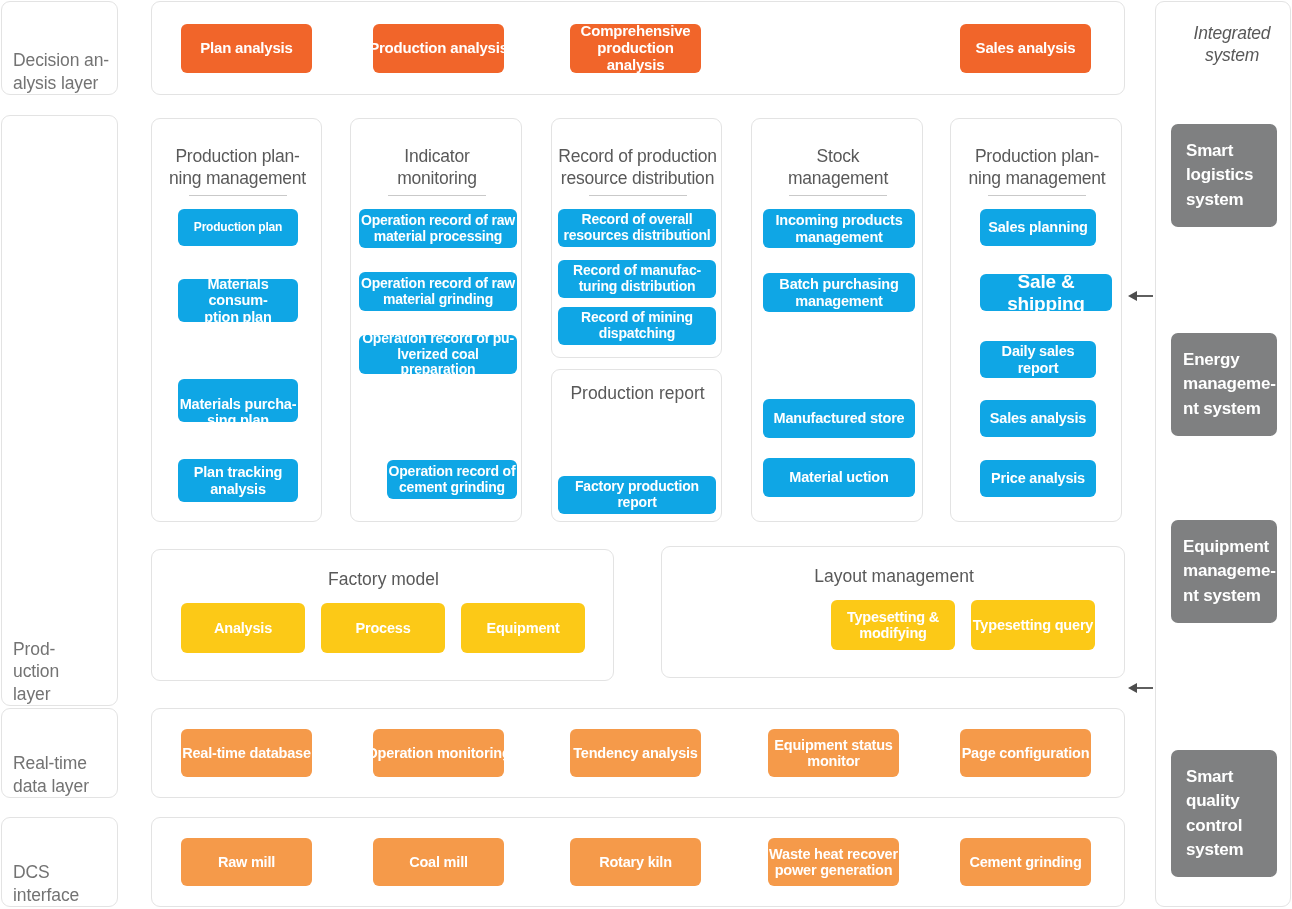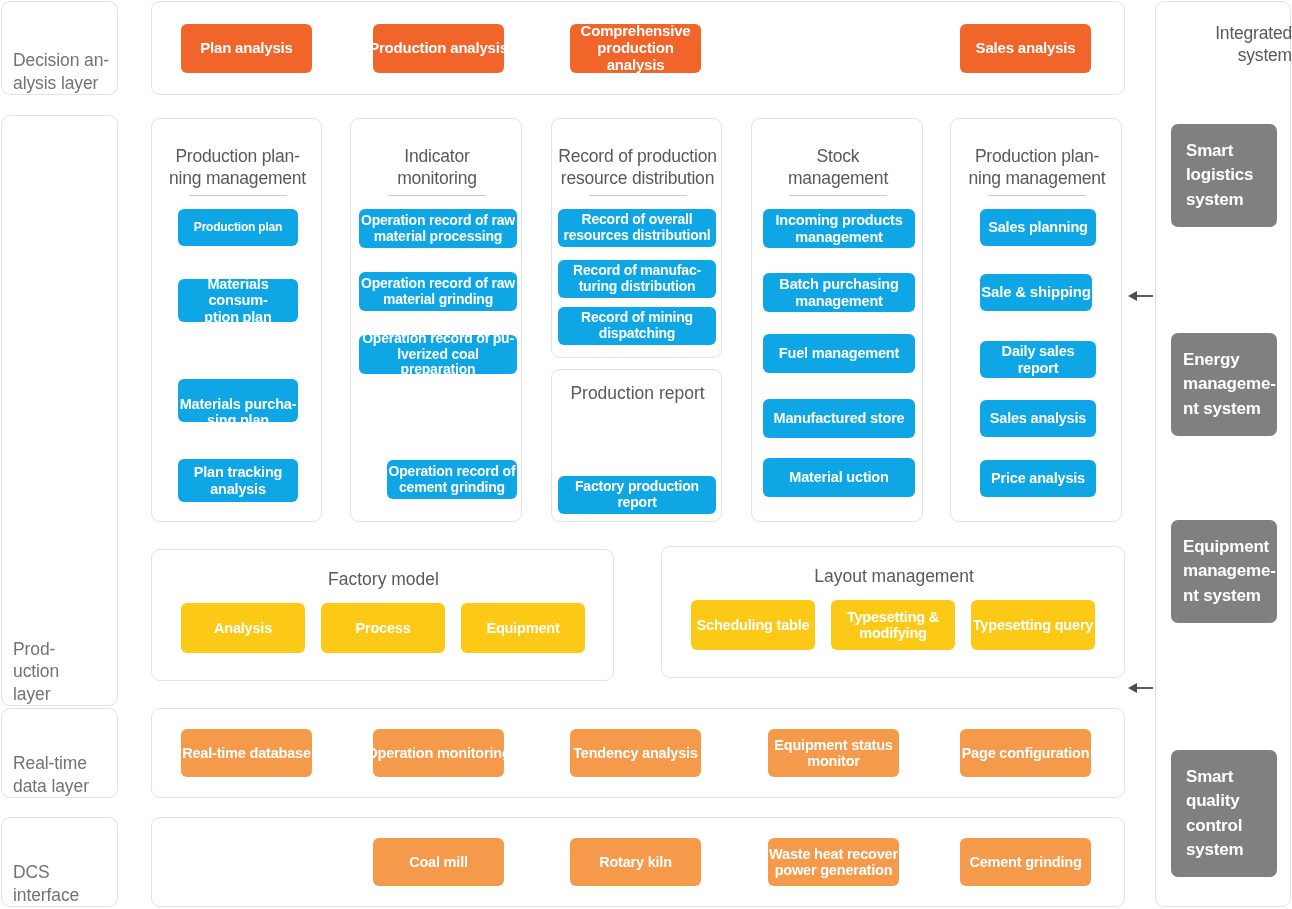--- a/index.html
+++ b/index.html
@@ -165,40 +165,37 @@
   <div class="title-rule" style="left:37px;top:76px;width:98px;"></div>
 
   <div class="pill blue wrap" style="left:11px;top:90px;width:152px;height:39px;font-size:14.5px;">
     <span style="white-space:pre-line;">Incoming products
 management</span>
   </div>
   <div class="pill blue wrap" style="left:11px;top:154px;width:152px;height:39px;font-size:14.5px;">
     <span style="white-space:pre-line;">Batch purchasing
 management</span>
   </div>
-  <div class="pill blue wrap" style="left:11px;top:215px;width:152px;height:39px;font-size:14.5px;">
-    <span style="white-space:pre-line;">Fuel management</span>
-  </div>
   <div class="pill blue wrap" style="left:11px;top:280px;width:152px;height:39px;font-size:14.5px;">
     <span style="white-space:pre-line;">Manufactured store</span>
   </div>
   <div class="pill blue wrap" style="left:11px;top:339px;width:152px;height:39px;font-size:14.5px;">
     <span style="white-space:pre-line;">Material uction</span>
   </div>
 </div>
 
 <div class="panel" style="left:950px;top:118px;width:172px;height:404px;">
   <div class="col-title" style="left:0;top:26px;width:172px;white-space:pre-line;">Production plan-
 ning management</div>
   <div class="title-rule" style="left:37px;top:76px;width:98px;"></div>
 
   <div class="pill blue wrap" style="left:29px;top:90px;width:116px;height:37px;font-size:14.5px;">
     <span style="white-space:pre-line;">Sales planning</span>
   </div>
-  <div class="pill blue wrap" style="left:29px;top:155px;width:112px;height:37px;font-size:15px;">
+  <div class="pill blue wrap" style="left:29px;top:155px;width:132px;height:37px;font-size:19px;">
     <span style="white-space:pre-line;">Sale &amp; shipping</span>
   </div>
   <div class="pill blue wrap" style="left:29px;top:222px;width:116px;height:37px;font-size:14.5px;">
     <span style="white-space:pre-line;">Daily sales report</span>
   </div>
   <div class="pill blue wrap" style="left:29px;top:281px;width:116px;height:37px;font-size:14.5px;">
     <span style="white-space:pre-line;">Sales analysis</span>
   </div>
   <div class="pill blue wrap" style="left:29px;top:341px;width:116px;height:37px;font-size:14.5px;">
     <span style="white-space:pre-line;">Price analysis</span>
@@ -213,23 +210,20 @@
   <div class="pill yellow wrap" style="left:169px;top:53px;width:124px;height:50px;font-size:14.5px;">
     <span style="white-space:pre-line;">Process</span>
   </div>
   <div class="pill yellow wrap" style="left:309px;top:53px;width:124px;height:50px;font-size:14.5px;">
     <span style="white-space:pre-line;">Equipment</span>
   </div>
 </div>
 
 <div class="panel" style="left:661px;top:546px;width:464px;height:132px;">
   <div class="group-title" style="left:0;top:19px;width:464px;">Layout management</div>
-  <div class="pill yellow wrap" style="left:29px;top:53px;width:124px;height:50px;font-size:14.5px;">
-    <span style="white-space:pre-line;">Scheduling table</span>
-  </div>
   <div class="pill yellow wrap" style="left:169px;top:53px;width:124px;height:50px;font-size:14.5px;">
     <span style="white-space:pre-line;">Typesetting &amp;
 modifying</span>
   </div>
   <div class="pill yellow wrap" style="left:309px;top:53px;width:124px;height:50px;font-size:14.5px;">
     <span style="white-space:pre-line;">Typesetting query</span>
   </div>
 </div>
 
 <div class="panel" style="left:151px;top:708px;width:974px;height:90px;">
@@ -245,20 +239,23 @@
   <div class="pill orange-light wrap" style="left:616px;top:20px;width:131px;height:48px;font-size:14.5px;">
     <span style="white-space:pre-line;">Equipment status
 monitor</span>
   </div>
   <div class="pill orange-light wrap" style="left:808px;top:20px;width:131px;height:48px;font-size:14.5px;">
     <span style="white-space:pre-line;">Page configuration</span>
   </div>
 </div>
 
 <div class="panel" style="left:151px;top:817px;width:974px;height:90px;">
+  <div class="pill orange-light" style="left:29px;top:20px;width:131px;height:48px;font-size:14.5px;">
+    <span>Raw mill</span>
+  </div>
   <div class="pill orange-light" style="left:221px;top:20px;width:131px;height:48px;font-size:14.5px;">
     <span>Coal mill</span>
   </div>
   <div class="pill orange-light" style="left:418px;top:20px;width:131px;height:48px;font-size:14.5px;">
     <span>Rotary kiln</span>
   </div>
   <div class="pill orange-light wrap" style="left:616px;top:20px;width:131px;height:48px;font-size:14.5px;">
     <span style="white-space:pre-line;">Waste heat recover
 power generation</span>
   </div>
@@ -274,21 +271,21 @@
   </svg>
 </div>
 <div class="arrow" style="left:1128px;top:678px;width:26px;height:20px;">
   <svg width="26" height="20" viewBox="0 0 26 20" aria-hidden="true">
     <line x1="7" y1="10" x2="25" y2="10" stroke="#4d4d4d" stroke-width="1.8"></line>
     <polygon points="0,10 9,5 9,15" fill="#4d4d4d"></polygon>
   </svg>
 </div>
 
 <div class="panel" style="left:1155px;top:1px;width:136px;height:906px;">
-  <div class="col-title" style="left:16px;top:20px;width:120px;text-align:right;white-space:pre-line;">Integrated
+  <div class="col-title" style="left:16px;top:20px;width:120px;text-align:center;white-space:pre-line;font-style:italic;">Integrated
 system</div>
 
   <div class="pill gray" style="left:15px;top:122px;width:106px;height:103px;">
     <span class="gray-label" style="position:static;white-space:pre-line;text-align:left;width:100%;padding-left:15px;box-sizing:border-box;">Smart
 logistics
 system</span>
   </div>
 
   <div class="pill gray" style="left:15px;top:331px;width:106px;height:103px;">
     <span class="gray-label" style="position:static;white-space:pre-line;text-align:left;width:100%;padding-left:12px;box-sizing:border-box;">Energy

